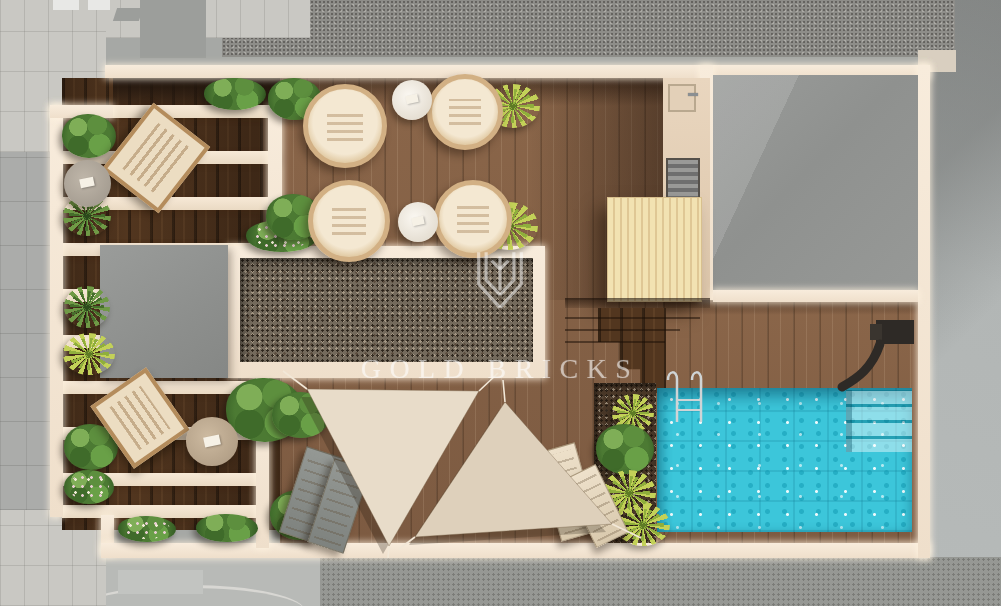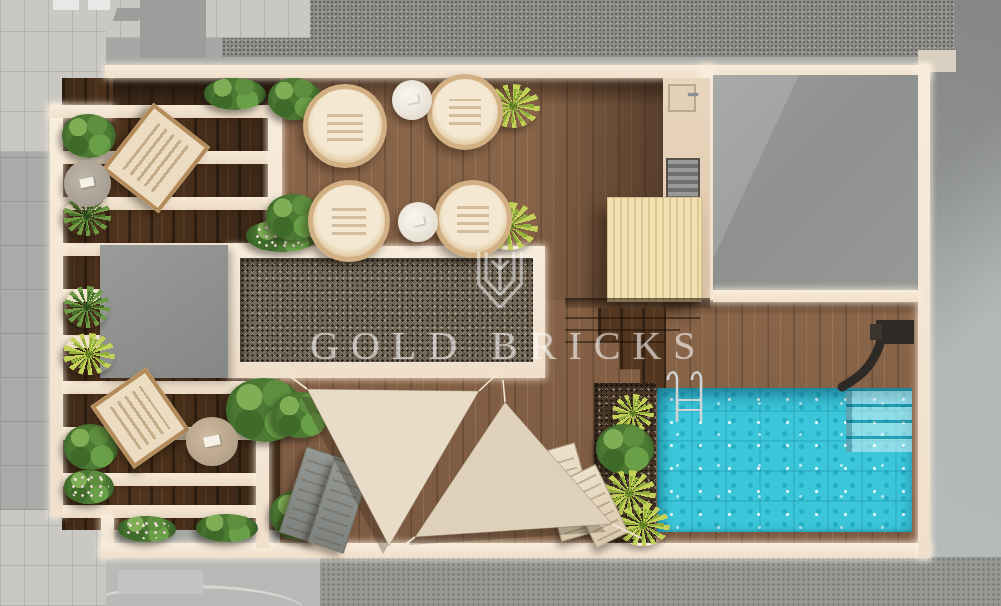--- a/index.html
+++ b/index.html
@@ -101,23 +101,23 @@
   .l-beige{background:linear-gradient(#eee1cb,#d9c9ad);}
   .wood-lounge{border:4px solid #b48c5c;background:#ecddc2;box-shadow:-4px 5px 8px rgba(25,15,5,.45);}
   .wood-lounge::after{content:"";position:absolute;inset:12% 18%;
     background:repeating-linear-gradient(90deg, rgba(140,100,55,.4) 0 3px, transparent 3px 9px);}
   .deck-steps{clip-path:polygon(0 0,100% 0,100% 100%,62% 100%,62% 72%,32% 72%,32% 40%,0 40%);}
   .stairs{background:repeating-linear-gradient(0deg,#6f6f6f 0 4px,#9a9a98 4px 8px);
     border:2px solid #55504a;}
   .sinkbox{border:2px solid #b9a88f;background:#e3d0b8;}
 
   
-  .wm-text{font-family:"Liberation Serif",serif;font-size:40px;letter-spacing:.30em;
+  .wm-text{font-family:"Liberation Serif",serif;font-size:28px;letter-spacing:.30em;
     color:rgba(255,255,255,.55);text-align:center;white-space:nowrap;
-    text-shadow:0 0 2px rgba(255,255,255,.15);}
+    text-shadow:0 0 2px rgba(255,255,255,.15);margin-top:31px;}
   svg{display:block;}
 </style>
 </head>
 <body>
 
 <div class="scene">
 
   <div class="abs bldg-right" style="left:930px;top:0;width:71px;height:606px;"></div>
   <div class="abs speckle-roof" style="left:222px;top:0;width:733px;height:57px;"></div>
   <div class="abs wall" style="left:918px;top:50px;width:38px;height:22px;box-shadow:none;background:#d9cfc0;"></div>

